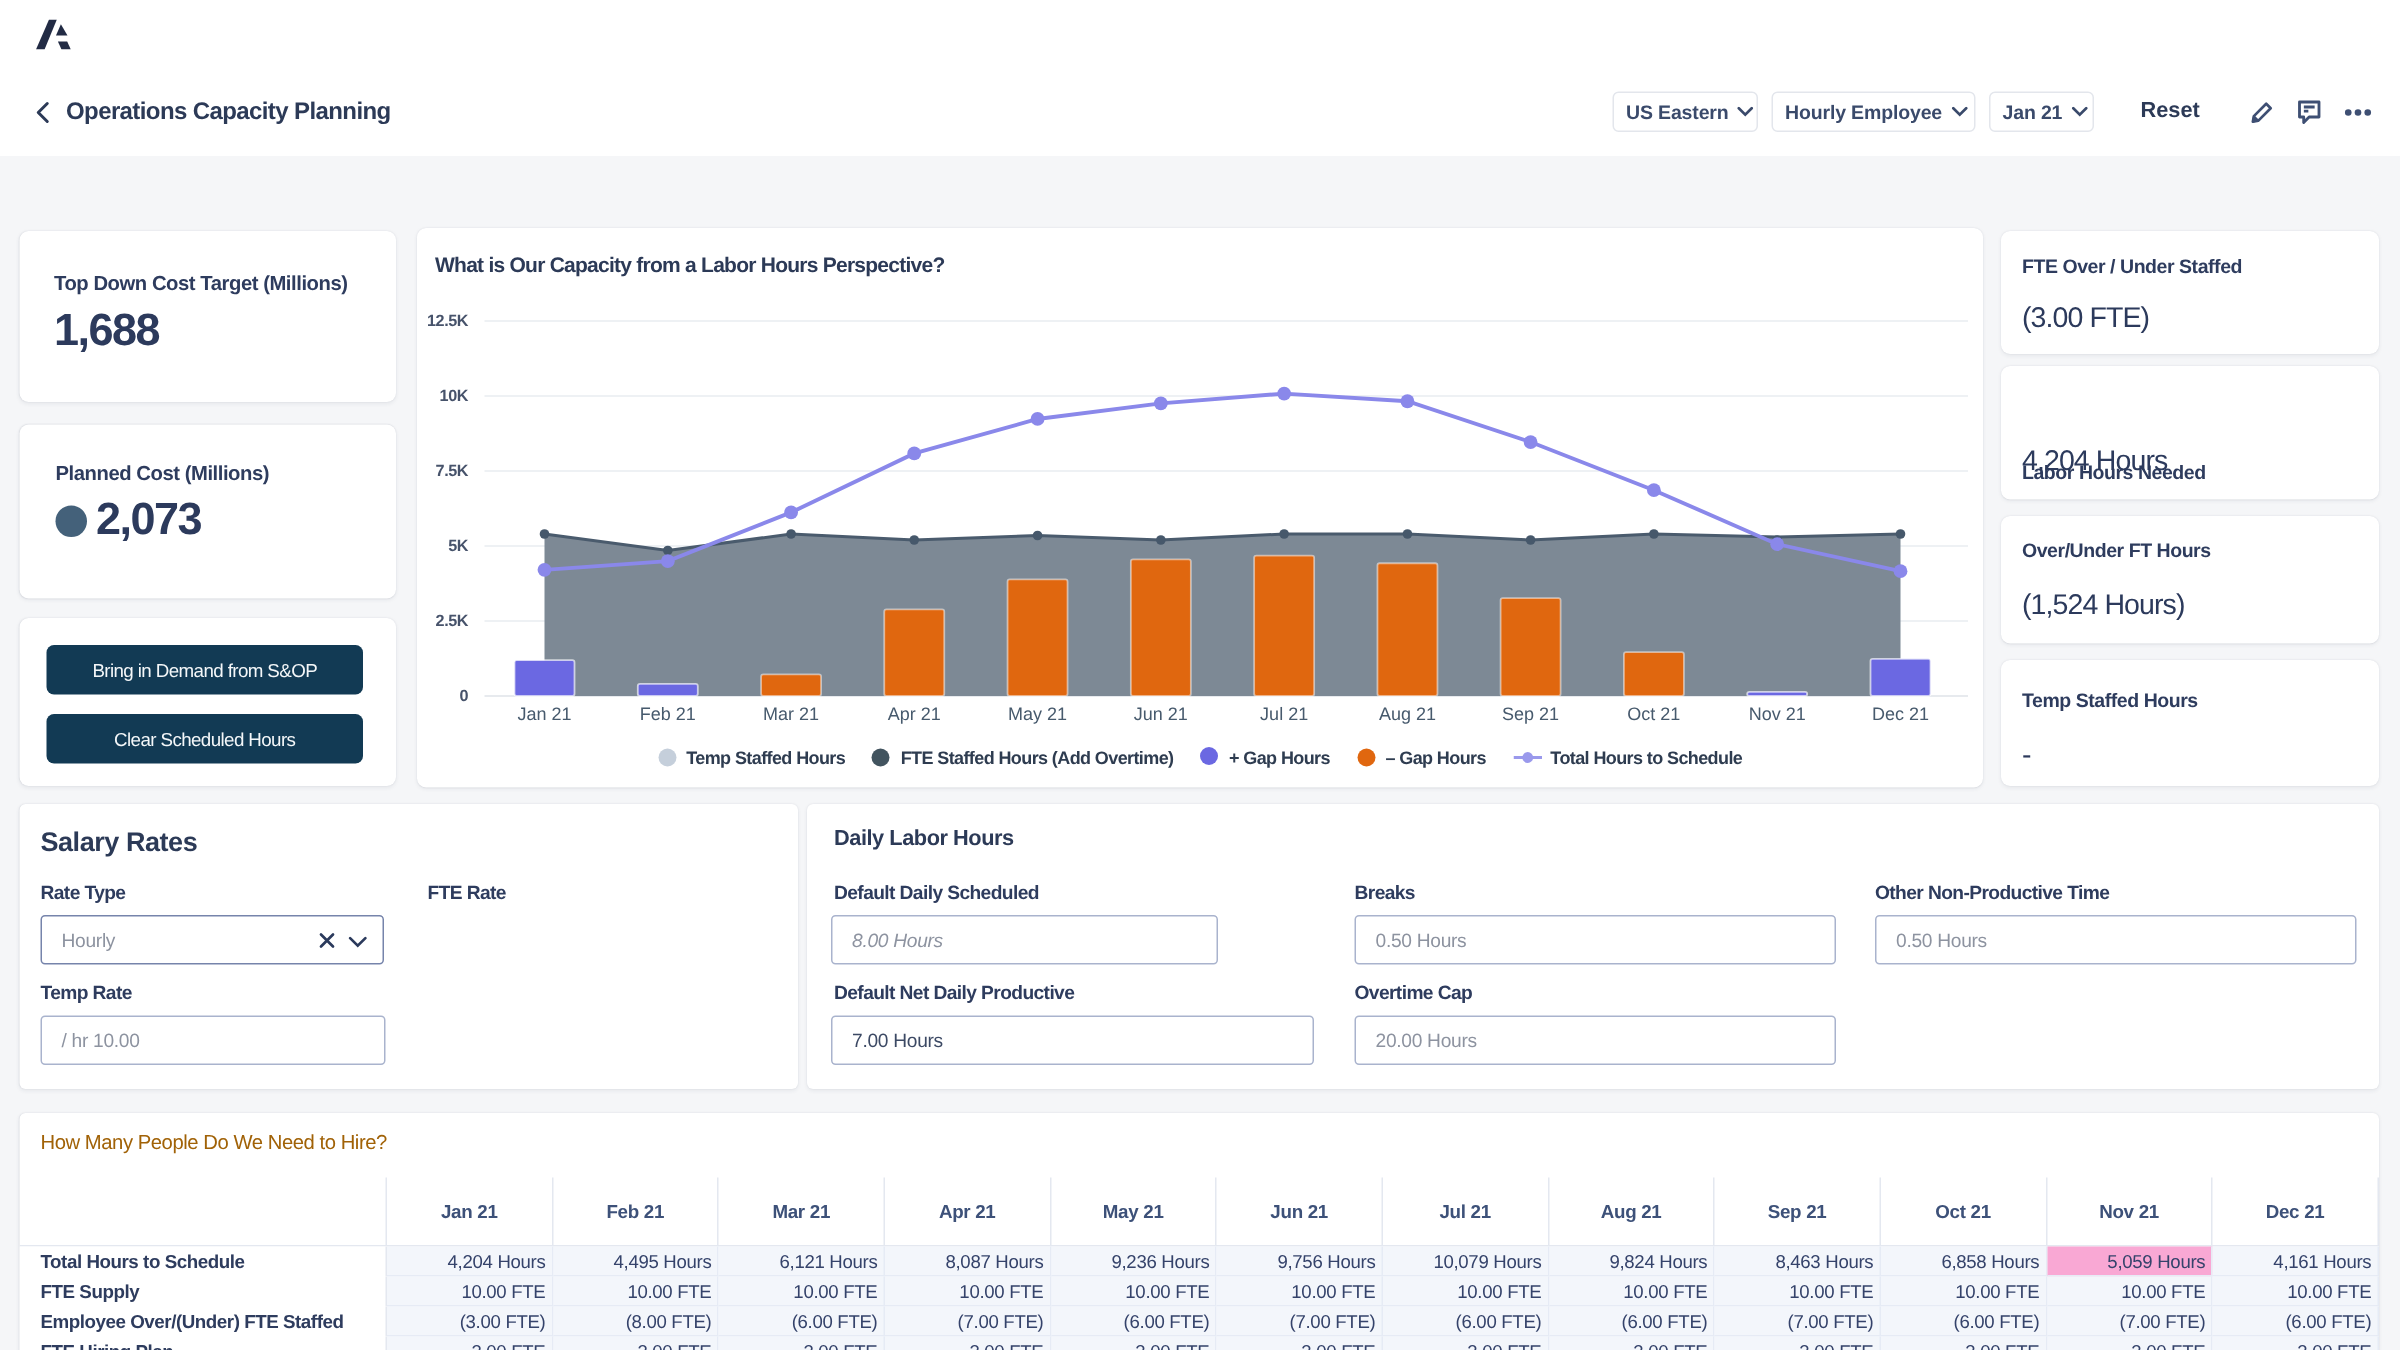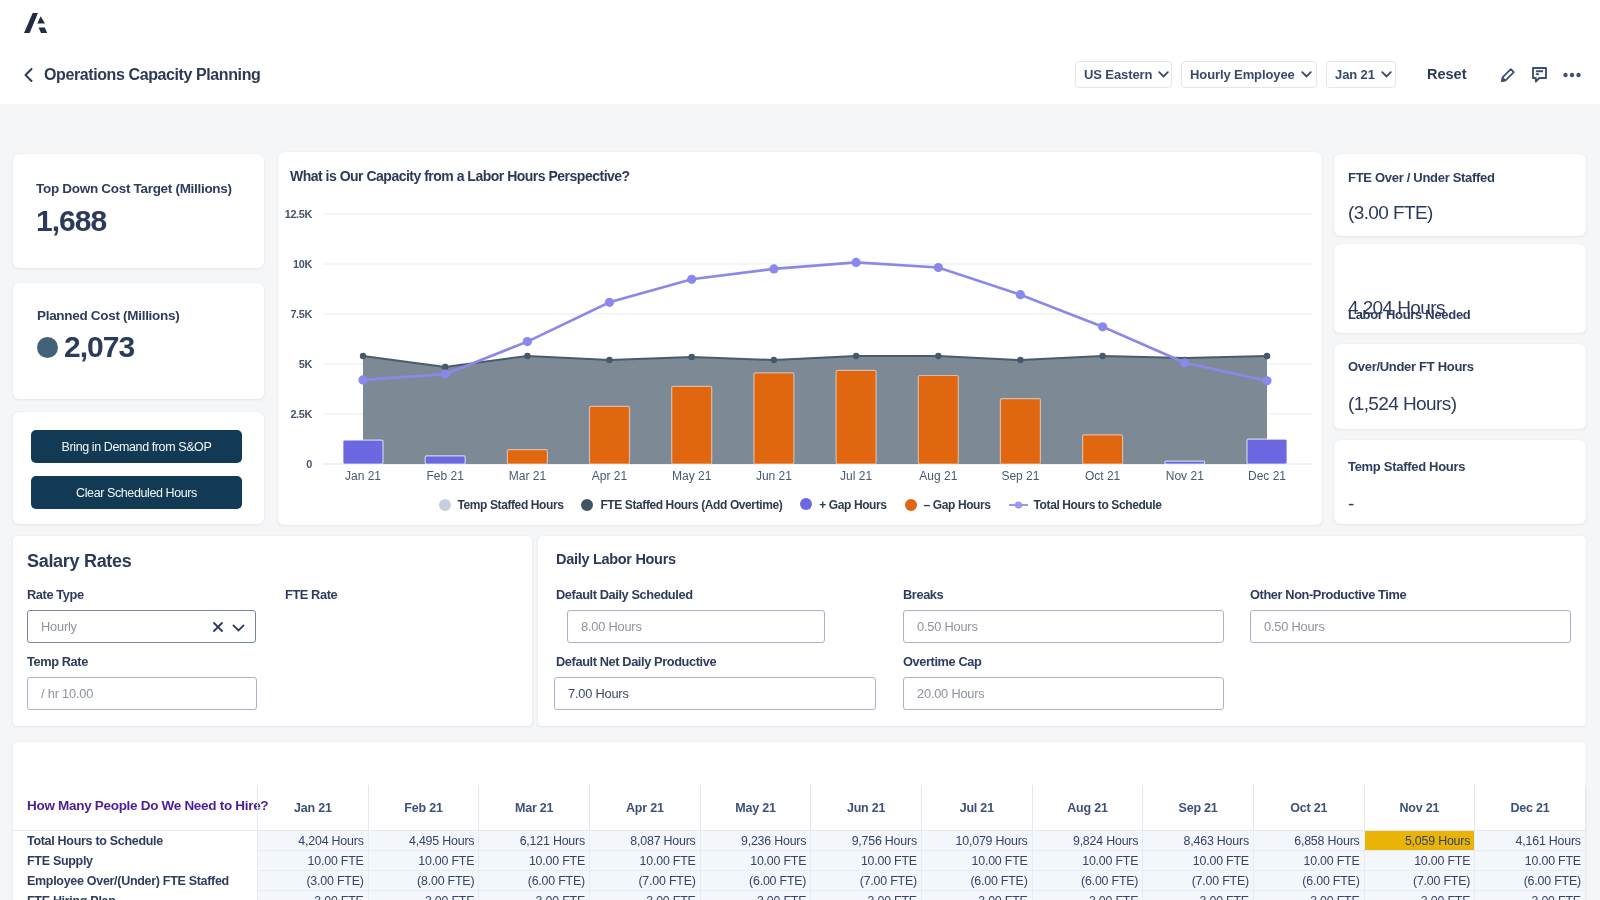--- a/index.html
+++ b/index.html
@@ -190,33 +190,33 @@
       </svg>
   </div>
   <div class="flabel" style="position:absolute;left:272px;top:51px;">FTE Rate</div>
   <div class="flabel" style="position:absolute;left:14px;top:118px;">Temp Rate</div>
   <div class="finput" style="left:14px;top:141px;width:230px;">/ hr 10.00</div>
 </div>
 
 <div class="card" style="left:538px;top:536px;width:1048px;height:190px;border-radius:4px;">
   <div style="position:absolute;left:18px;top:15px;font-size:14.5px;font-weight:bold;color:#2c3a57;letter-spacing:-0.3px;">Daily Labor Hours</div>
   <div class="flabel" style="position:absolute;left:18px;top:51px;">Default Daily Scheduled</div>
-  <div class="finput" style="left:29px;top:74px;width:258px;">8.00 Hours</div>
+  <div class="finput" style="left:16px;top:74px;width:258px;font-style:italic;">8.00 Hours</div>
   <div class="flabel" style="position:absolute;left:365px;top:51px;">Breaks</div>
   <div class="finput" style="left:365px;top:74px;width:321px;">0.50 Hours</div>
   <div class="flabel" style="position:absolute;left:712px;top:51px;">Other Non-Productive Time</div>
   <div class="finput" style="left:712px;top:74px;width:321px;">0.50 Hours</div>
   <div class="flabel" style="position:absolute;left:18px;top:118px;">Default Net Daily Productive</div>
   <div class="finput" style="left:16px;top:141px;width:322px;color:#3c4964;">7.00 Hours</div>
   <div class="flabel" style="position:absolute;left:365px;top:118px;">Overtime Cap</div>
   <div class="finput" style="left:365px;top:141px;width:321px;">20.00 Hours</div>
 </div>
 
 <div class="card" style="left:13px;top:742px;width:1573px;height:180px;border-radius:4px;overflow:hidden;">
-  <div style="position:absolute;left:14px;top:12px;font-size:13.5px;font-weight:bold;color:#4c1d95;letter-spacing:-0.3px;margin-top:44px;">How Many People Do We Need to Hire?</div>
+  <div style="position:absolute;left:14px;top:12px;font-size:13.5px;font-weight:normal;color:#a16207;letter-spacing:-0.3px;">How Many People Do We Need to Hire?</div>
   <div style="position:absolute;left:0;top:43px;width:1573px;">
   <div style="display:flex;height:46px;border-bottom:1px solid #e4e8f0;">
   <div style="width:245px;border-right:1px solid #e4e8f0;"></div>
   <div style="width:110.67px;border-right:1px solid #e4e8f0;display:flex;align-items:center;justify-content:center;font-size:12.5px;font-weight:bold;color:#3d5179;letter-spacing:-0.2px;">Jan 21</div>
   <div style="width:110.67px;border-right:1px solid #e4e8f0;display:flex;align-items:center;justify-content:center;font-size:12.5px;font-weight:bold;color:#3d5179;letter-spacing:-0.2px;">Feb 21</div>
   <div style="width:110.67px;border-right:1px solid #e4e8f0;display:flex;align-items:center;justify-content:center;font-size:12.5px;font-weight:bold;color:#3d5179;letter-spacing:-0.2px;">Mar 21</div>
   <div style="width:110.67px;border-right:1px solid #e4e8f0;display:flex;align-items:center;justify-content:center;font-size:12.5px;font-weight:bold;color:#3d5179;letter-spacing:-0.2px;">Apr 21</div>
   <div style="width:110.67px;border-right:1px solid #e4e8f0;display:flex;align-items:center;justify-content:center;font-size:12.5px;font-weight:bold;color:#3d5179;letter-spacing:-0.2px;">May 21</div>
   <div style="width:110.67px;border-right:1px solid #e4e8f0;display:flex;align-items:center;justify-content:center;font-size:12.5px;font-weight:bold;color:#3d5179;letter-spacing:-0.2px;">Jun 21</div>
   <div style="width:110.67px;border-right:1px solid #e4e8f0;display:flex;align-items:center;justify-content:center;font-size:12.5px;font-weight:bold;color:#3d5179;letter-spacing:-0.2px;">Jul 21</div>
@@ -231,21 +231,21 @@
   <div style="width:110.67px;border-right:1px solid #e6ebf5;border-bottom:1px solid #e6ebf5;background:#f3f6fb;display:flex;align-items:center;justify-content:flex-end;padding-right:4px;font-size:12.4px;color:#35436b;letter-spacing:-0.2px;">4,204 Hours</div>
   <div style="width:110.67px;border-right:1px solid #e6ebf5;border-bottom:1px solid #e6ebf5;background:#f3f6fb;display:flex;align-items:center;justify-content:flex-end;padding-right:4px;font-size:12.4px;color:#35436b;letter-spacing:-0.2px;">4,495 Hours</div>
   <div style="width:110.67px;border-right:1px solid #e6ebf5;border-bottom:1px solid #e6ebf5;background:#f3f6fb;display:flex;align-items:center;justify-content:flex-end;padding-right:4px;font-size:12.4px;color:#35436b;letter-spacing:-0.2px;">6,121 Hours</div>
   <div style="width:110.67px;border-right:1px solid #e6ebf5;border-bottom:1px solid #e6ebf5;background:#f3f6fb;display:flex;align-items:center;justify-content:flex-end;padding-right:4px;font-size:12.4px;color:#35436b;letter-spacing:-0.2px;">8,087 Hours</div>
   <div style="width:110.67px;border-right:1px solid #e6ebf5;border-bottom:1px solid #e6ebf5;background:#f3f6fb;display:flex;align-items:center;justify-content:flex-end;padding-right:4px;font-size:12.4px;color:#35436b;letter-spacing:-0.2px;">9,236 Hours</div>
   <div style="width:110.67px;border-right:1px solid #e6ebf5;border-bottom:1px solid #e6ebf5;background:#f3f6fb;display:flex;align-items:center;justify-content:flex-end;padding-right:4px;font-size:12.4px;color:#35436b;letter-spacing:-0.2px;">9,756 Hours</div>
   <div style="width:110.67px;border-right:1px solid #e6ebf5;border-bottom:1px solid #e6ebf5;background:#f3f6fb;display:flex;align-items:center;justify-content:flex-end;padding-right:4px;font-size:12.4px;color:#35436b;letter-spacing:-0.2px;">10,079 Hours</div>
   <div style="width:110.67px;border-right:1px solid #e6ebf5;border-bottom:1px solid #e6ebf5;background:#f3f6fb;display:flex;align-items:center;justify-content:flex-end;padding-right:4px;font-size:12.4px;color:#35436b;letter-spacing:-0.2px;">9,824 Hours</div>
   <div style="width:110.67px;border-right:1px solid #e6ebf5;border-bottom:1px solid #e6ebf5;background:#f3f6fb;display:flex;align-items:center;justify-content:flex-end;padding-right:4px;font-size:12.4px;color:#35436b;letter-spacing:-0.2px;">8,463 Hours</div>
   <div style="width:110.67px;border-right:1px solid #e6ebf5;border-bottom:1px solid #e6ebf5;background:#f3f6fb;display:flex;align-items:center;justify-content:flex-end;padding-right:4px;font-size:12.4px;color:#35436b;letter-spacing:-0.2px;">6,858 Hours</div>
-  <div style="width:110.67px;border-right:1px solid #e6ebf5;border-bottom:1px solid #e6ebf5;background:#eab308;display:flex;align-items:center;justify-content:flex-end;padding-right:4px;font-size:12.4px;color:#35436b;letter-spacing:-0.2px;">5,059 Hours</div>
+  <div style="width:110.67px;border-right:1px solid #e6ebf5;border-bottom:1px solid #e6ebf5;background:#f9a8d4;display:flex;align-items:center;justify-content:flex-end;padding-right:4px;font-size:12.4px;color:#35436b;letter-spacing:-0.2px;">5,059 Hours</div>
   <div style="width:110.67px;border-right:1px solid #e6ebf5;border-bottom:1px solid #e6ebf5;background:#f3f6fb;display:flex;align-items:center;justify-content:flex-end;padding-right:4px;font-size:12.4px;color:#35436b;letter-spacing:-0.2px;">4,161 Hours</div>
   </div>
   <div style="display:flex;height:20px;">
   <div style="width:245px;border-right:1px solid #e4e8f0;background:#fff;display:flex;align-items:center;padding-left:14px;font-size:12.5px;font-weight:bold;color:#2e3c5e;letter-spacing:-0.3px;">FTE Supply</div>
   <div style="width:110.67px;border-right:1px solid #e6ebf5;border-bottom:1px solid #e6ebf5;background:#f3f6fb;display:flex;align-items:center;justify-content:flex-end;padding-right:4px;font-size:12.4px;color:#35436b;letter-spacing:-0.2px;">10.00 FTE</div>
   <div style="width:110.67px;border-right:1px solid #e6ebf5;border-bottom:1px solid #e6ebf5;background:#f3f6fb;display:flex;align-items:center;justify-content:flex-end;padding-right:4px;font-size:12.4px;color:#35436b;letter-spacing:-0.2px;">10.00 FTE</div>
   <div style="width:110.67px;border-right:1px solid #e6ebf5;border-bottom:1px solid #e6ebf5;background:#f3f6fb;display:flex;align-items:center;justify-content:flex-end;padding-right:4px;font-size:12.4px;color:#35436b;letter-spacing:-0.2px;">10.00 FTE</div>
   <div style="width:110.67px;border-right:1px solid #e6ebf5;border-bottom:1px solid #e6ebf5;background:#f3f6fb;display:flex;align-items:center;justify-content:flex-end;padding-right:4px;font-size:12.4px;color:#35436b;letter-spacing:-0.2px;">10.00 FTE</div>
   <div style="width:110.67px;border-right:1px solid #e6ebf5;border-bottom:1px solid #e6ebf5;background:#f3f6fb;display:flex;align-items:center;justify-content:flex-end;padding-right:4px;font-size:12.4px;color:#35436b;letter-spacing:-0.2px;">10.00 FTE</div>
   <div style="width:110.67px;border-right:1px solid #e6ebf5;border-bottom:1px solid #e6ebf5;background:#f3f6fb;display:flex;align-items:center;justify-content:flex-end;padding-right:4px;font-size:12.4px;color:#35436b;letter-spacing:-0.2px;">10.00 FTE</div>

